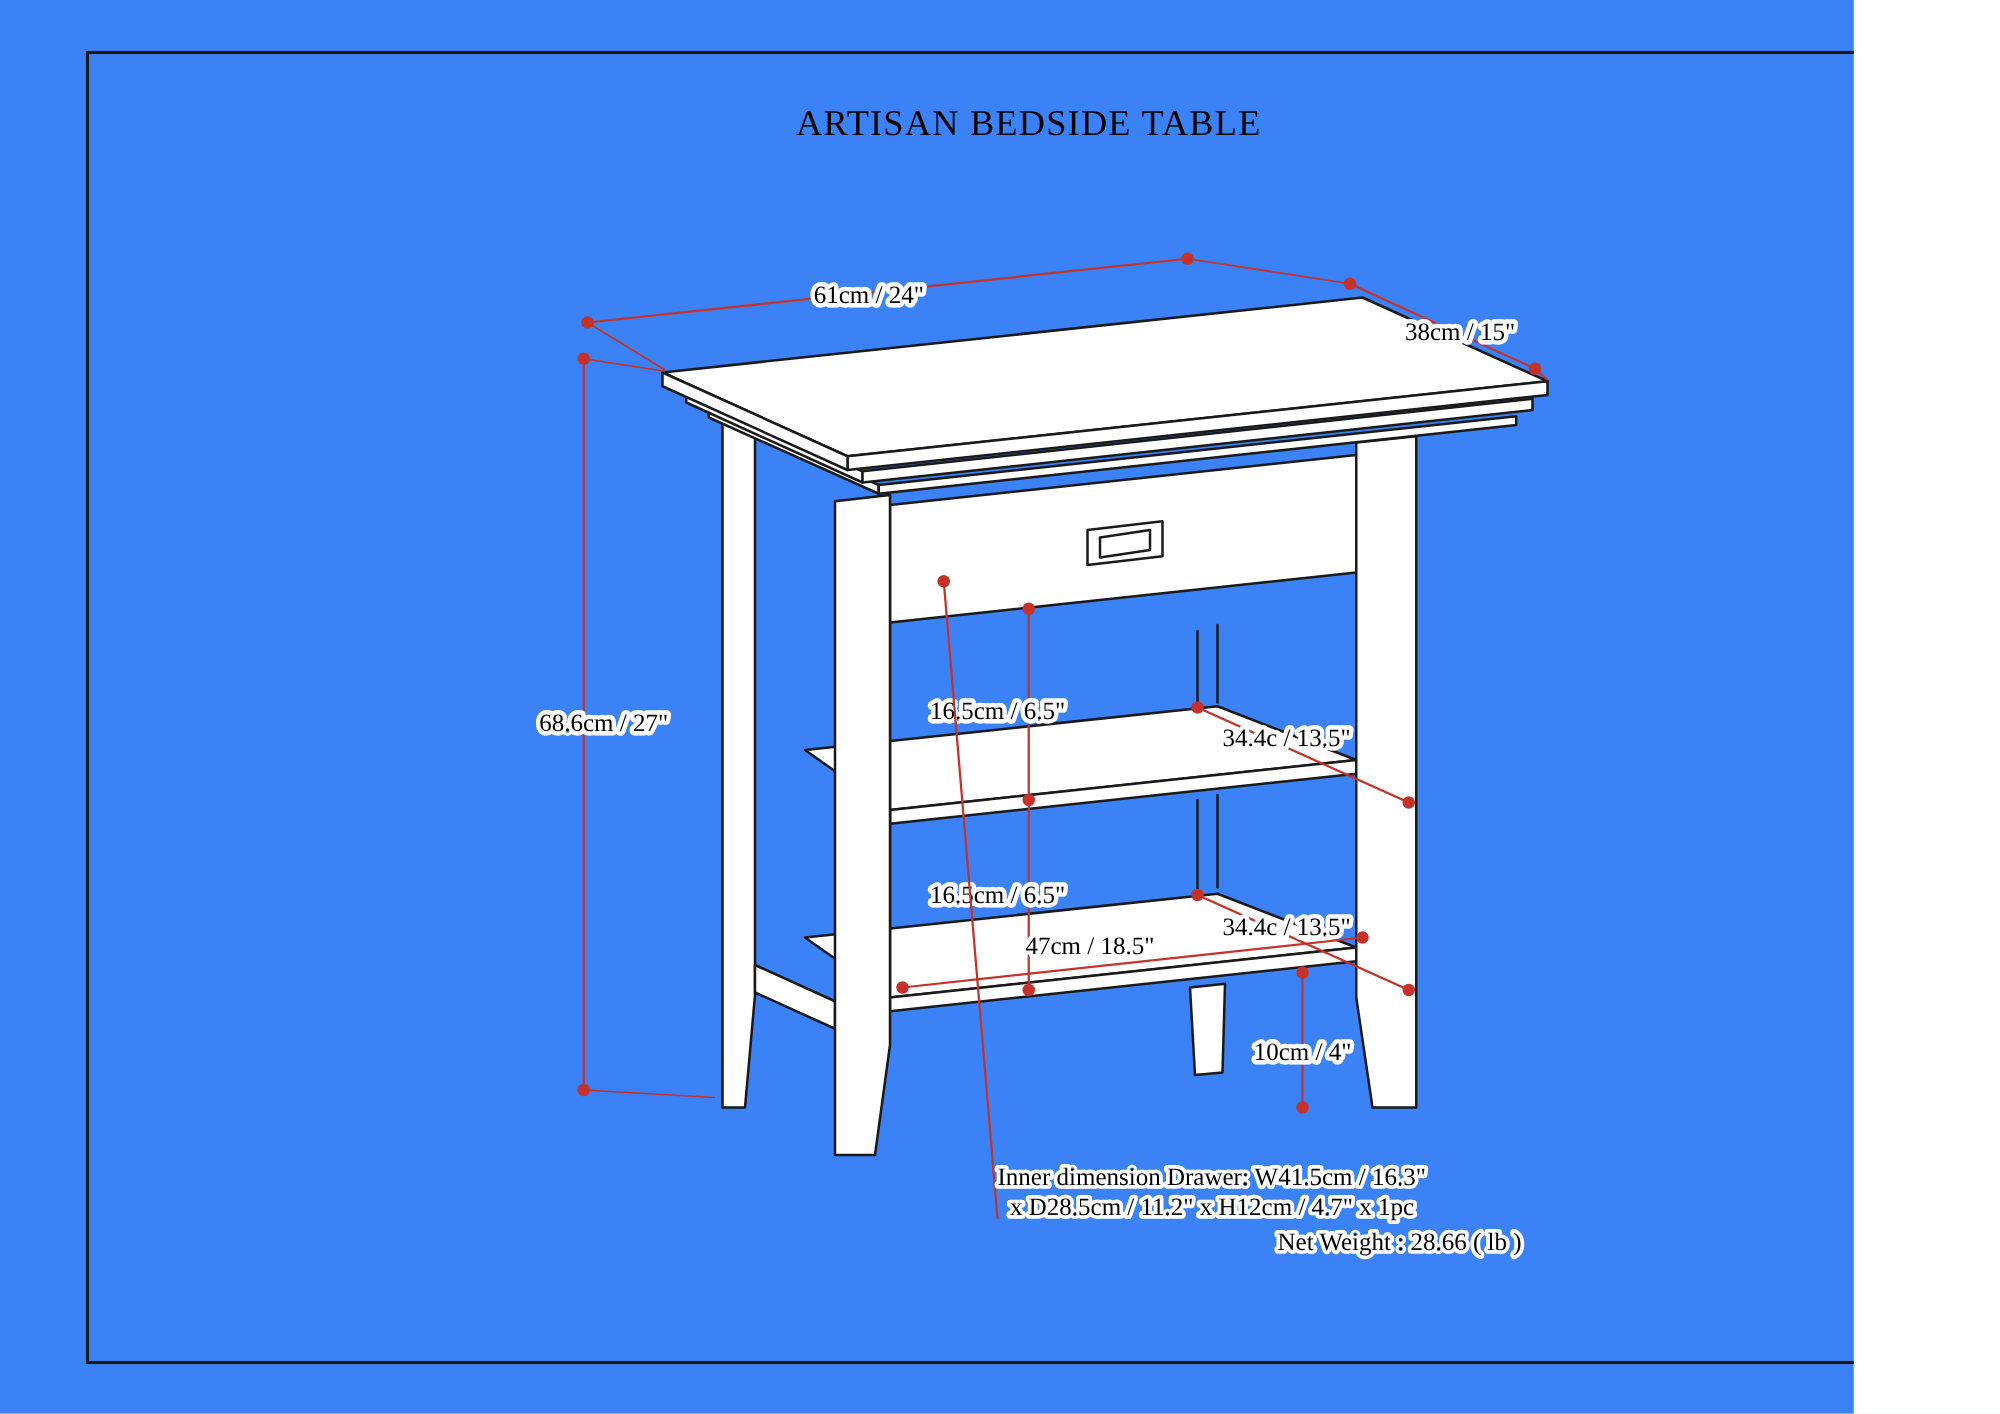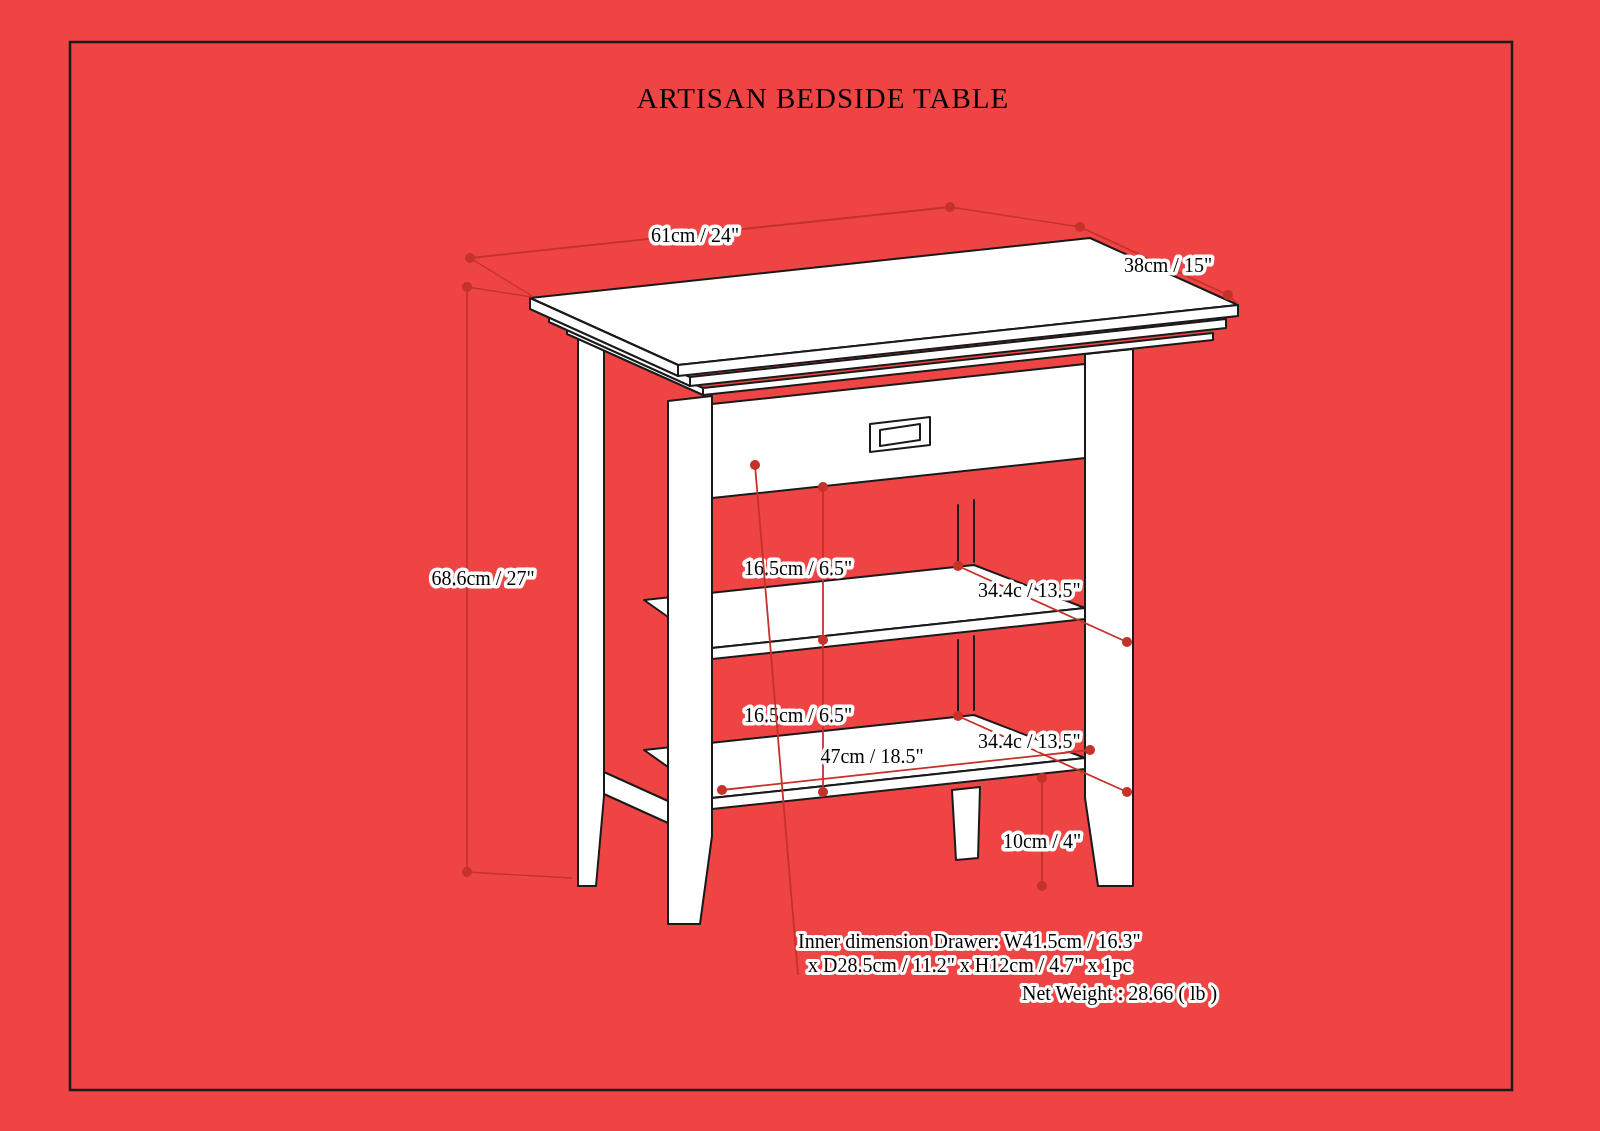--- a/index.html
+++ b/index.html
@@ -1,16 +1,16 @@
 <!DOCTYPE html>
 <html style="--accent: #c53229; --line: #1a1a1a;"><head>
 <meta charset="utf-8">
 <style>
   html,body{margin:0;padding:0;background:#ffffff}
-  .page{width:1600px;height:1131px;background:#ef4444;position:relative;
+  .page{width:1483px;height:1131px;background:#3b82f6;position:relative;
         font-family:"Liberation Serif",serif;overflow:hidden}
   svg{display:block}
   .border-rect{fill:none;stroke:var(--line,#1a1a1a);stroke-width:2.5}
   .title{font-family:"Liberation Serif",serif;font-size:29px;fill:#000;letter-spacing:1px}
   .outline{fill:#ffffff;stroke:var(--line,#1a1a1a);stroke-width:2;stroke-linejoin:round}
   .edge{fill:none;stroke:var(--line,#1a1a1a);stroke-width:2;stroke-linecap:round}
   .dim-line{stroke:var(--accent,#c53229);stroke-width:1.8;fill:none}
   .dim-conn{stroke:var(--accent,#c53229);stroke-width:1.4;fill:none}
   .dot{fill:var(--accent,#c53229);stroke:none}
   .dim-label{font-family:"Liberation Serif",serif;font-size:20px;fill:#000;

